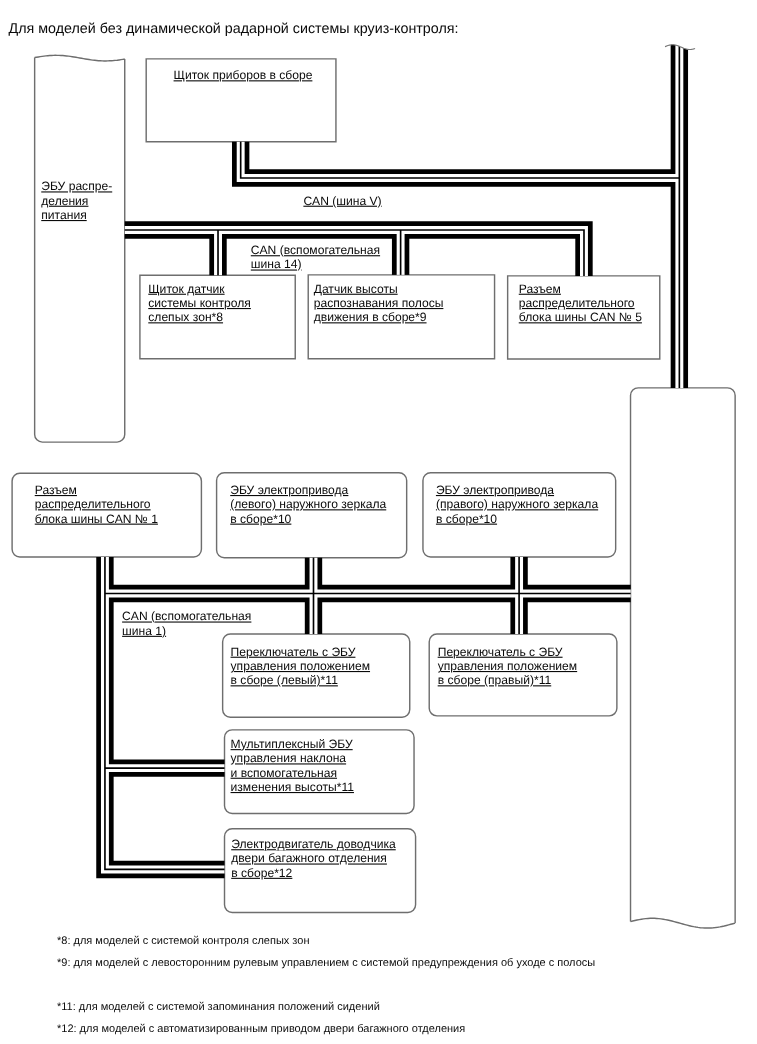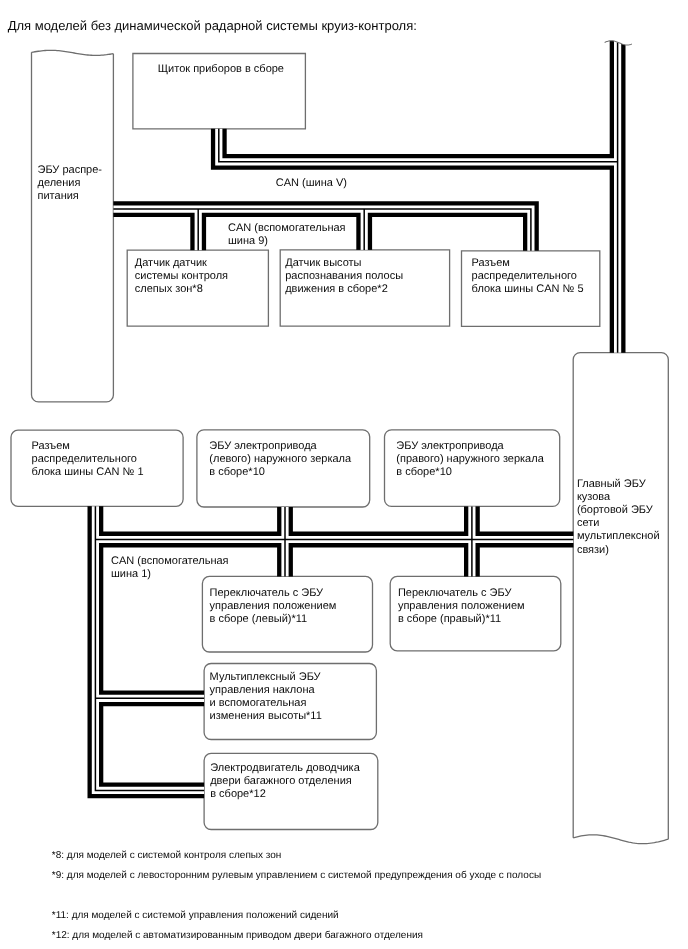--- a/index.html
+++ b/index.html
@@ -4,21 +4,21 @@
 <title>CAN bus wiring diagram</title>
 <style>
   html,body{margin:0;padding:0;background:#ffffff;}
   body{width:688px;height:949px;position:relative;overflow:hidden;
        font-family:"Liberation Sans",sans-serif;color:#0a0a0a;
        -webkit-font-smoothing:antialiased;text-rendering:geometricPrecision;}
   #sheet{position:absolute;left:0;top:0;width:620px;height:949px;background:#fff;}
   #wiring{position:absolute;left:0;top:0;width:688px;height:949px;}
   .ttl{position:absolute;font-size:13px;line-height:13px;white-space:pre;}
   .lbl{position:absolute;font-size:11px;line-height:13.15px;white-space:pre;}
-  .ln{white-space:pre;}
+  .ln{white-space:pre;text-decoration:underline;}
   .fn{position:absolute;font-size:10px;line-height:11px;white-space:pre;}
 </style>
 </head>
 <body>
 
 <div id="sheet">
 <svg id="wiring" width="688" height="949" viewBox="0 0 688 949" xmlns="http://www.w3.org/2000/svg">
 <g fill="#fff" stroke="#6e6e6e" stroke-width="1.3">
 <path d="M 31.5 52.33 V 394.9 A 7 7 0 0 0 38.5 401.9 H 106.4 A 7 7 0 0 0 113.4 394.9 V 53.69 M 31.5 52.33 L 33.21 52.04 L 34.91 51.76 L 36.62 51.49 L 38.33 51.24 L 40.03 51.02 L 41.74 50.82 L 43.44 50.65 L 45.15 50.51 L 46.86 50.41 L 48.56 50.34 L 50.27 50.3 L 51.98 50.31 L 53.68 50.34 L 55.39 50.42 L 57.09 50.53 L 58.8 50.67 L 60.51 50.85 L 62.21 51.05 L 63.92 51.28 L 65.62 51.53 L 67.33 51.8 L 69.04 52.08 L 70.74 52.38 L 72.45 52.68 L 74.16 52.99 L 75.86 53.29 L 77.57 53.58 L 79.28 53.87 L 80.98 54.14 L 82.69 54.4 L 84.39 54.63 L 86.1 54.83 L 87.81 55.01 L 89.51 55.16 L 91.22 55.27 L 92.93 55.35 L 94.63 55.39 L 96.34 55.4 L 98.04 55.37 L 99.75 55.3 L 101.46 55.2 L 103.16 55.07 L 104.87 54.9 L 106.58 54.71 L 108.28 54.48 L 109.99 54.24 L 111.69 53.97 L 113.4 53.69"></path>
 <path d="M 132.9 53.5 H 305.4 V 128.8 H 132.9 Z"></path>
@@ -71,31 +71,30 @@
 <path d="M 471.9 506.4 L 471.9 576.4"></path>
 <path d="M 95.4 698.3 L 204.1 698.3"></path>
 </g>
 <path fill="#fff" stroke="none" d="M 604.6 42.42 L 605.28 42.14 L 605.97 41.86 L 606.65 41.61 L 607.33 41.38 L 608.01 41.18 L 608.7 41.01 L 609.38 40.88 L 610.06 40.78 L 610.74 40.72 L 611.42 40.7 L 612.11 40.72 L 612.79 40.78 L 613.47 40.88 L 614.15 41.02 L 614.84 41.19 L 615.52 41.4 L 616.2 41.63 L 616.88 41.88 L 617.57 42.16 L 618.25 42.44 L 618.93 42.73 L 619.62 43.03 L 620.3 43.32 L 620.98 43.6 L 621.66 43.87 L 622.35 44.12 L 623.03 44.35 L 623.71 44.55 L 624.39 44.71 L 625.08 44.84 L 625.76 44.93 L 626.44 44.99 L 627.12 45 L 627.8 44.97 L 628.49 44.9 L 629.17 44.8 L 629.85 44.65 L 630.53 44.48 L 631.22 44.27 L 631.9 44.04 L 631.9 30 L 604.6 30 Z"></path>
 <path fill="none" stroke="#737373" stroke-width="1.05" d="M 604.6 42.42 L 605.28 42.14 L 605.97 41.86 L 606.65 41.61 L 607.33 41.38 L 608.01 41.18 L 608.7 41.01 L 609.38 40.88 L 610.06 40.78 L 610.74 40.72 L 611.42 40.7 L 612.11 40.72 L 612.79 40.78 L 613.47 40.88 L 614.15 41.02 L 614.84 41.19 L 615.52 41.4 L 616.2 41.63 L 616.88 41.88 L 617.57 42.16 L 618.25 42.44 L 618.93 42.73 L 619.62 43.03 L 620.3 43.32 L 620.98 43.6 L 621.66 43.87 L 622.35 44.12 L 623.03 44.35 L 623.71 44.55 L 624.39 44.71 L 625.08 44.84 L 625.76 44.93 L 626.44 44.99 L 627.12 45 L 627.8 44.97 L 628.49 44.9 L 629.17 44.8 L 629.85 44.65 L 630.53 44.48 L 631.22 44.27 L 631.9 44.04"></path>
 </g>
 </svg>
 <div class="ttl" style="left:7.7px;top:18.6px">Для моделей без динамической радарной системы круиз-контроля:</div>
 <div class="lbl" style="left:37.5px;top:163.9px"><div class="ln">ЭБУ распре-</div><div class="ln">деления</div><div class="ln">питания</div></div>
 <div class="lbl" style="left:157.8px;top:62.7px"><div class="ln">Щиток приборов в сборе</div></div>
-<div class="lbl" style="left:134.8px;top:256.8px"><div class="ln">Датчик датчик</div><div class="ln">системы контроля</div><div class="ln">слепых зон*8</div></div>
-<div class="lbl" style="left:285.2px;top:256.5px"><div class="ln">Датчик высоты</div><div class="ln">распознавания полосы</div><div class="ln">движения в сборе*2</div></div>
+<div class="lbl" style="left:134.8px;top:256.8px"><div class="ln">Щиток датчик</div><div class="ln">системы контроля</div><div class="ln">слепых зон*8</div></div>
+<div class="lbl" style="left:285.2px;top:256.5px"><div class="ln">Датчик высоты</div><div class="ln">распознавания полосы</div><div class="ln">движения в сборе*9</div></div>
 <div class="lbl" style="left:471.6px;top:256.6px"><div class="ln">Разъем</div><div class="ln">распределительного</div><div class="ln">блока шины CAN № 5</div></div>
 <div class="lbl" style="left:31.6px;top:440px"><div class="ln">Разъем</div><div class="ln">распределительного</div><div class="ln">блока шины CAN № 1</div></div>
 <div class="lbl" style="left:209.3px;top:440px"><div class="ln">ЭБУ электропривода</div><div class="ln">(левого) наружного зеркала</div><div class="ln">в сборе*10</div></div>
 <div class="lbl" style="left:396.3px;top:440px"><div class="ln">ЭБУ электропривода</div><div class="ln">(правого) наружного зеркала</div><div class="ln">в сборе*10</div></div>
-<div class="lbl" style="left:576.9px;top:477.8px"><div class="ln">Главный ЭБУ</div><div class="ln">кузова</div><div class="ln">(бортовой ЭБУ</div><div class="ln">сети</div><div class="ln">мультиплексной</div><div class="ln">связи)</div></div>
 <div class="lbl" style="left:209.6px;top:587px"><div class="ln">Переключатель с ЭБУ</div><div class="ln">управления положением</div><div class="ln">в сборе (левый)*11</div></div>
 <div class="lbl" style="left:397.9px;top:587px"><div class="ln">Переключатель с ЭБУ</div><div class="ln">управления положением</div><div class="ln">в сборе (правый)*11</div></div>
 <div class="lbl" style="left:209.6px;top:670.8px"><div class="ln">Мультиплексный ЭБУ</div><div class="ln">управления наклона</div><div class="ln">и вспомогательная</div><div class="ln">изменения высоты*11</div></div>
 <div class="lbl" style="left:210.2px;top:761.5px"><div class="ln">Электродвигатель доводчика</div><div class="ln">двери багажного отделения</div><div class="ln">в сборе*12</div></div>
 <div class="lbl" style="left:275.8px;top:176.8px"><div class="ln">CAN (шина V)</div></div>
-<div class="lbl" style="left:228px;top:221.7px"><div class="ln">CAN (вспомогательная</div><div class="ln">шина 9)</div></div>
+<div class="lbl" style="left:228px;top:221.7px"><div class="ln">CAN (вспомогательная</div><div class="ln">шина 14)</div></div>
 <div class="lbl" style="left:111px;top:554.6px"><div class="ln">CAN (вспомогательная</div><div class="ln">шина 1)</div></div>
 <div class="fn" style="left:51.8px;top:849.8px">*8: для моделей с системой контроля слепых зон</div>
 <div class="fn" style="left:51.8px;top:869.85px">*9: для моделей с левосторонним рулевым управлением с системой предупреждения об уходе с полосы</div>
-<div class="fn" style="left:51.8px;top:909.95px">*11: для моделей с системой управления положений сидений</div>
+<div class="fn" style="left:51.8px;top:909.95px">*11: для моделей с системой запоминания положений сидений</div>
 <div class="fn" style="left:51.8px;top:930px">*12: для моделей с автоматизированным приводом двери багажного отделения</div>
 </div>
 
 </body></html>

